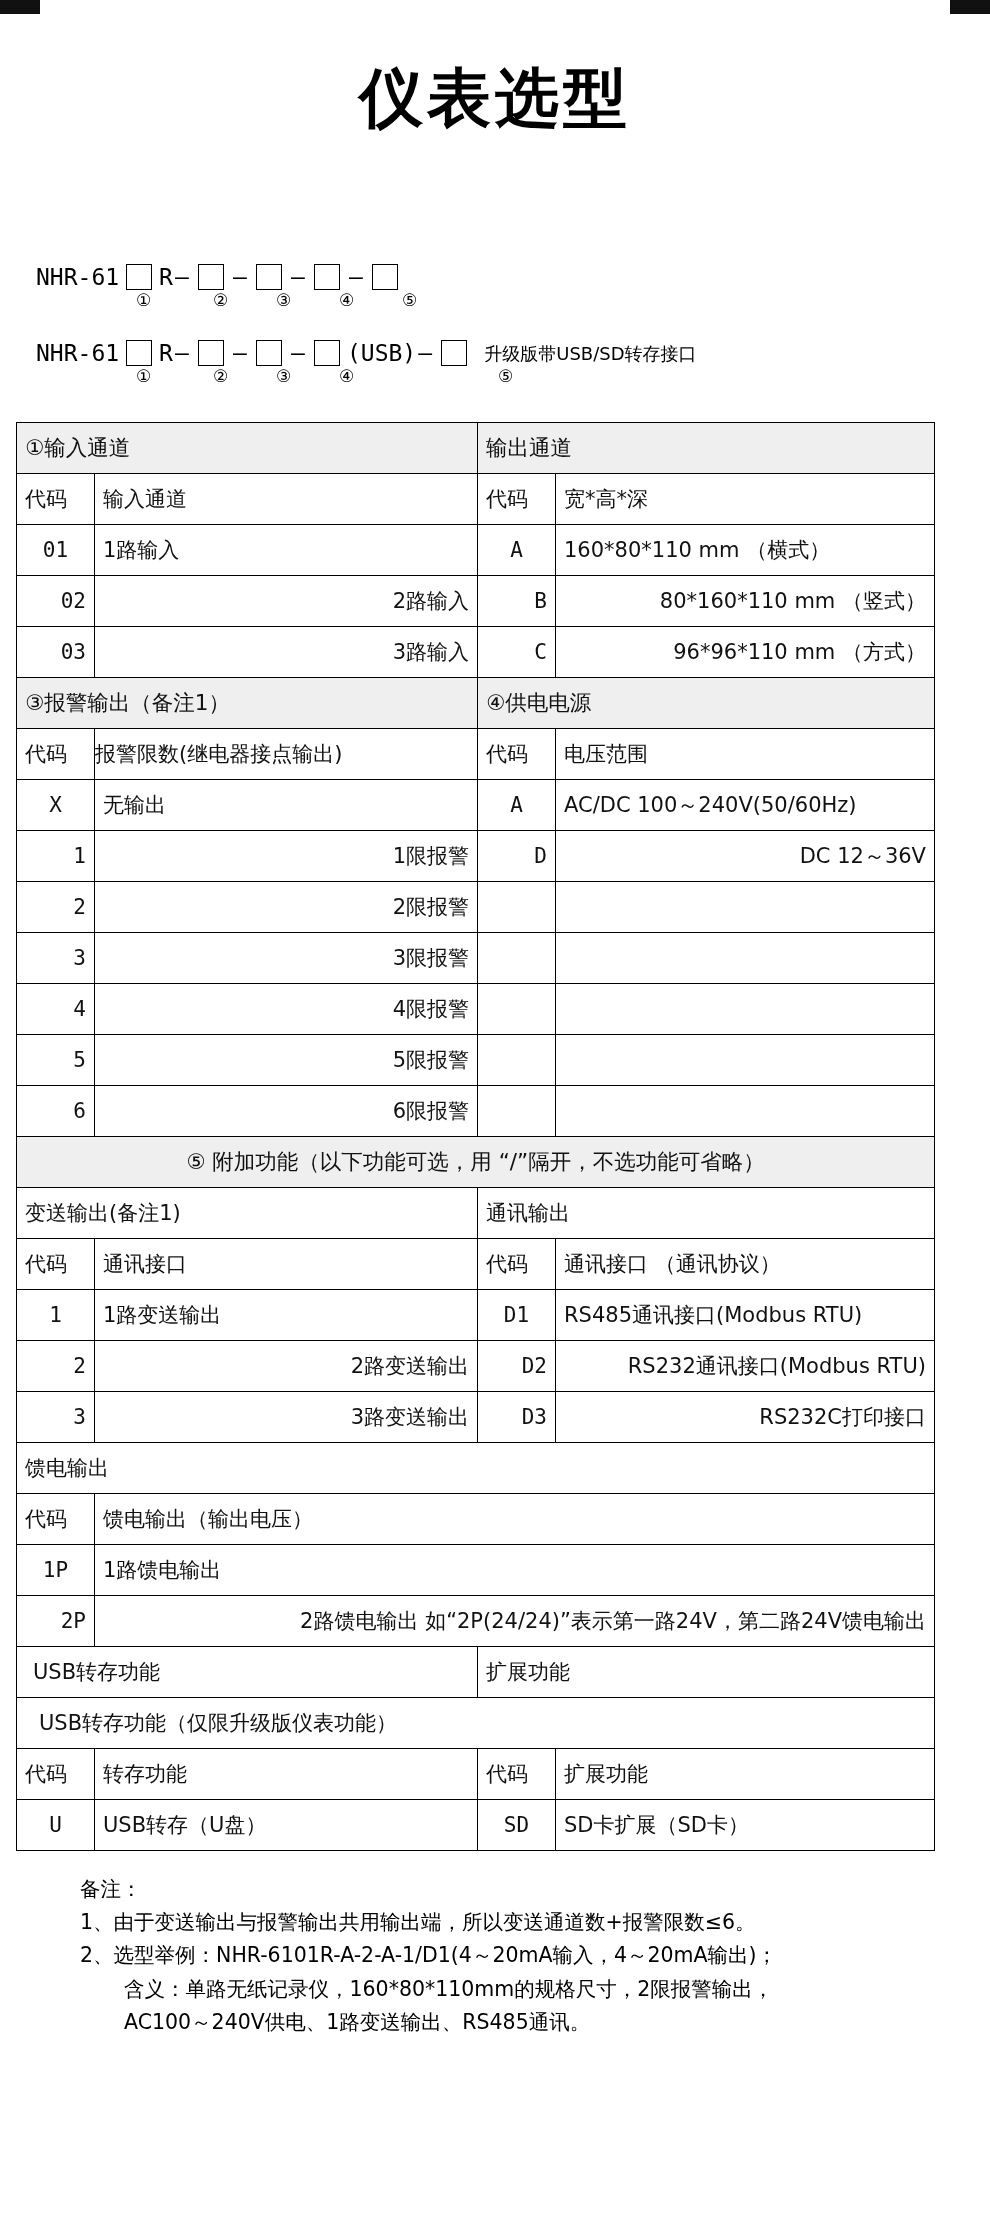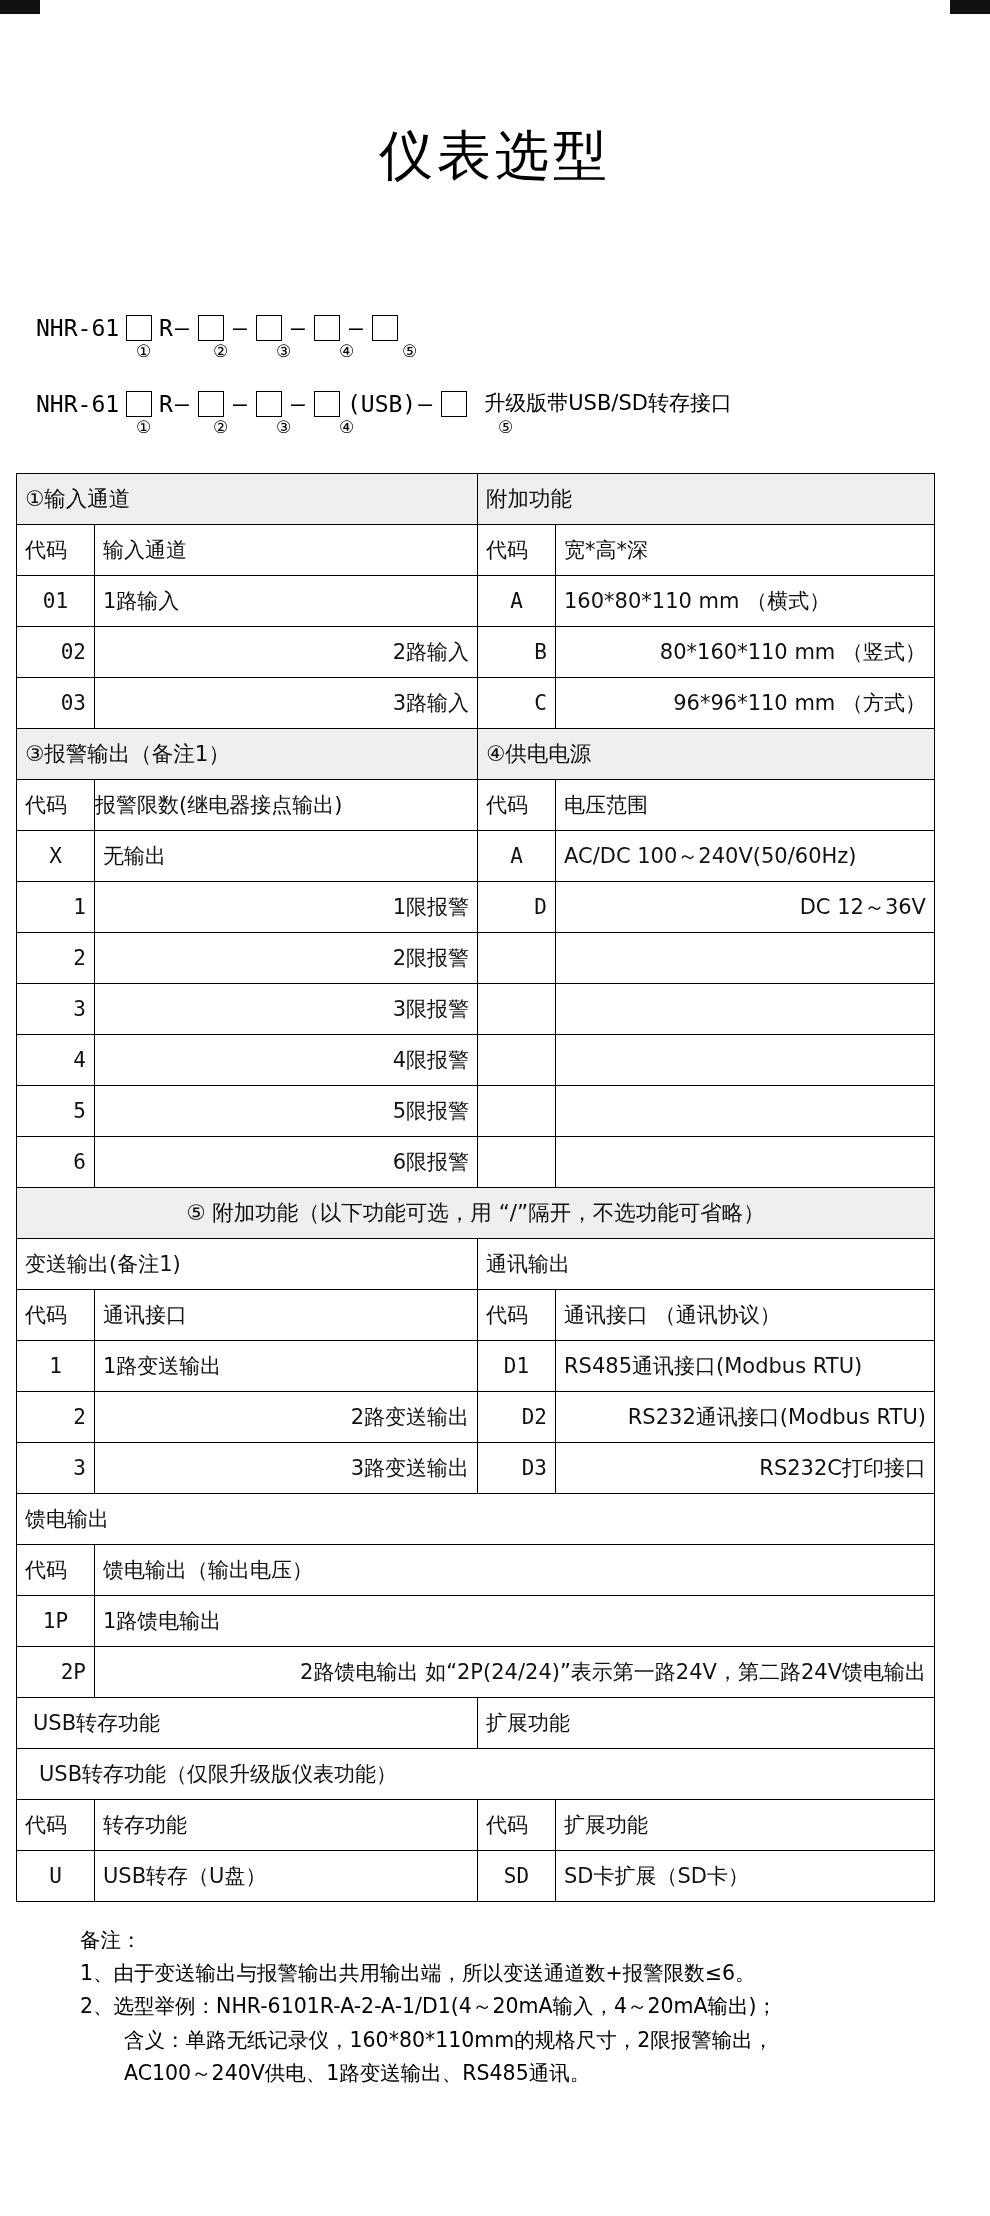--- a/index.html
+++ b/index.html
@@ -39,25 +39,25 @@
   .top-bar .right-block {
     position: absolute;
     right: 0;
     top: 0;
     width: 40px;
     height: 14px;
     background: #111111;
   }
   .title {
     text-align: center;
-    font-size: 54px;
-    font-weight: normal;
+    font-size: 64px;
+    font-weight: bold;
     letter-spacing: 4px;
     margin: 0;
-    padding-top: 120px;
+    padding-top: 55px;
     font-family: "DejaVu Sans", sans-serif;
     color: #000000;
   }
 
   
   .codeblock {
     margin-top: 108px;
     padding-left: 36px;
     font-family: "DejaVu Sans Mono", monospace;
     font-size: 23px;
@@ -68,21 +68,21 @@
     align-items: flex-end;
     height: 40px;
     white-space: nowrap;
   }
   .code-row .txt {
     font-family: "DejaVu Sans Mono", monospace;
     font-size: 23px;
   }
   .code-row .cn {
     font-family: "DejaVu Sans", sans-serif;
-    font-size: 21px;
+    font-size: 18px;
   }
   .box {
     display: inline-block;
     width: 26px;
     height: 26px;
     border: 1.6px solid #000;
     margin: 0 7px;
     box-sizing: border-box;
   }
   .dash {
@@ -212,21 +212,21 @@
       <colgroup>
         <col style="width:78px">
         <col style="width:383px">
         <col style="width:78px">
         <col style="width:379px">
       </colgroup>
 
       <tbody>
           <tr>
         <td class="hdr sect-title" colspan="2">①输入通道</td>
-        <td class="hdr sect-title" colspan="2">附加功能</td>
+        <td class="hdr sect-title" colspan="2">输出通道</td>
       </tr>
       <tr>
         <td class="c-code-l">代码</td>
         <td>输入通道</td>
         <td class="c-code-l">代码</td>
         <td>宽*高*深</td>
       </tr>
       <tr>
         <td class="c-code mono nb-bottom">01</td>
         <td class="nb-bottom">1路输入</td>

